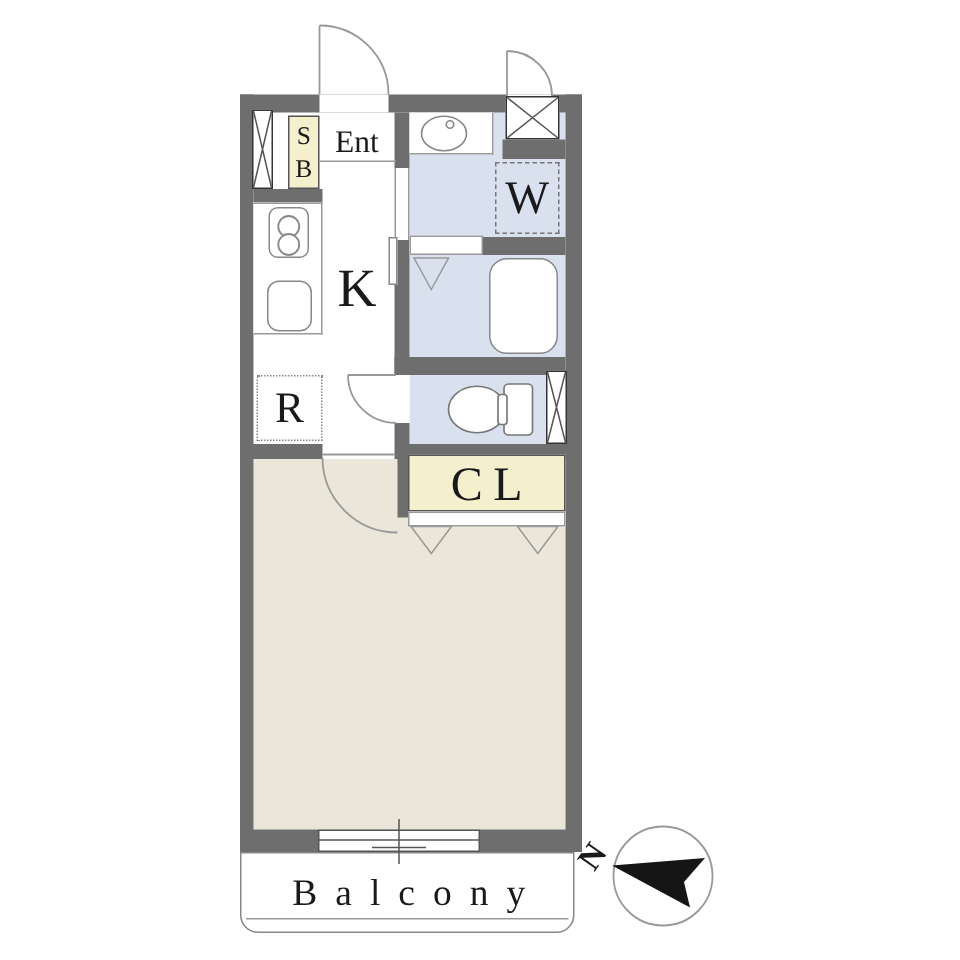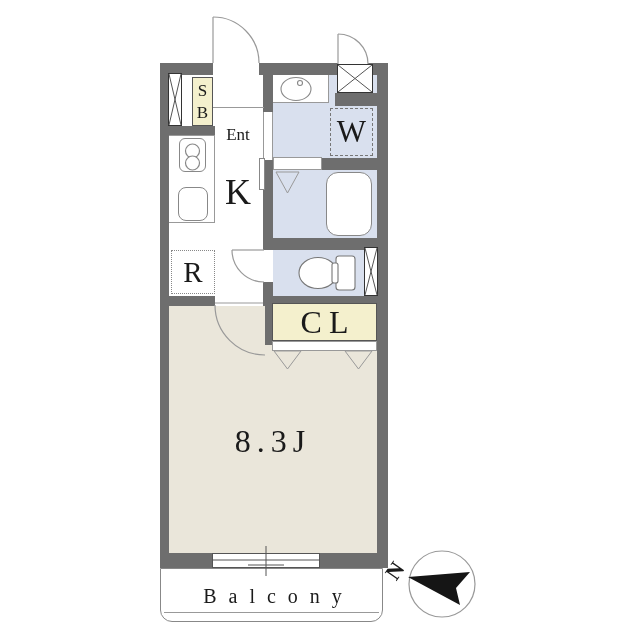--- a/index.html
+++ b/index.html
@@ -115,22 +115,21 @@
     <g>
       <circle cx="442" cy="584" r="33" fill="#fff" stroke="#999" stroke-width="1.2"></circle>
       <polygon points="408,577 470,572 456,588 460,605" fill="#151515"></polygon>
     </g>
   </svg>
 
   <div class="abs lbl" style="left:192px;top:77px;width:21px;height:49px;flex-direction:column;font-size:17px;line-height:22px;">
     <span>S</span>
     <span>B</span>
   </div>
-  <div class="abs lbl" style="left:211px;top:80px;width:54px;height:28px;font-size:17px;margin-top:41px;">Ent</div>
+  <div class="abs lbl" style="left:211px;top:80px;width:54px;height:28px;font-size:21px;">Ent</div>
   <div class="abs lbl" style="left:218px;top:172px;width:40px;height:40px;font-size:36px;">K</div>
   <div class="abs lbl" style="left:330px;top:108px;width:43px;height:48px;font-size:31px;">W</div>
   <div class="abs lbl" style="left:171px;top:250px;width:44px;height:44px;font-size:29px;">R</div>
   <div class="abs lbl" style="left:272px;top:303px;width:105px;height:38px;font-size:32px;letter-spacing:7px;text-indent:7px;">CL</div>
-  <div class="abs lbl" style="left:200px;top:421px;width:140px;height:40px;font-size:32px;letter-spacing:6px;text-indent:6px;">8.3J</div>
-  <div class="abs lbl" style="left:180px;top:582px;width:185px;height:28px;font-size:20px;letter-spacing:12px;text-indent:12px;">Balcony</div>
+  <div class="abs lbl" style="left:180px;top:582px;width:185px;height:28px;font-size:25px;letter-spacing:12px;text-indent:12px;">Balcony</div>
   <div class="abs lbl" style="left:382px;top:558px;width:26px;height:26px;font-size:22px;font-weight:bold;transform:rotate(-55deg);">N</div>
 
 </div>
 
 </body></html>

